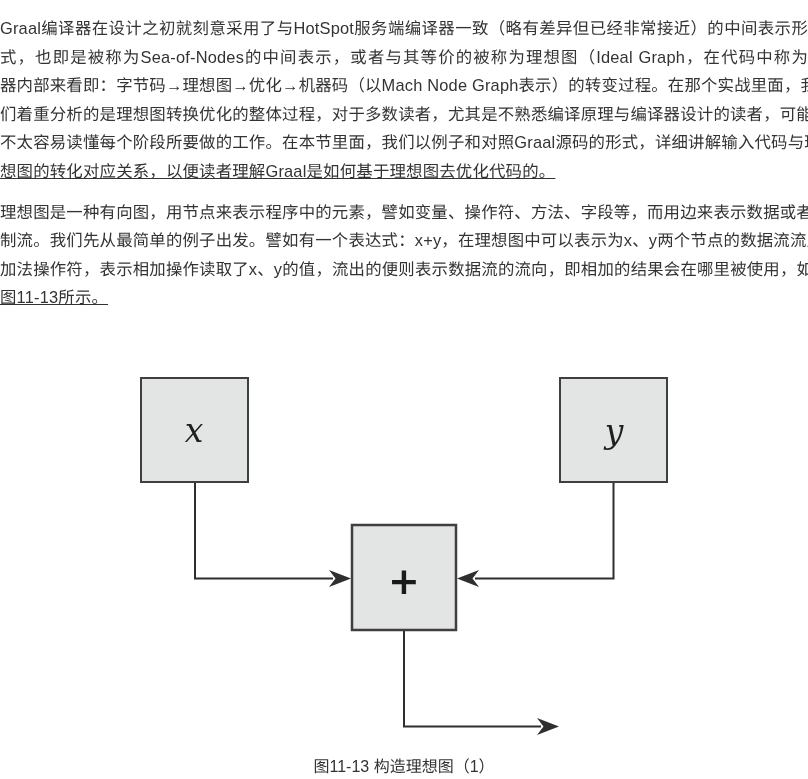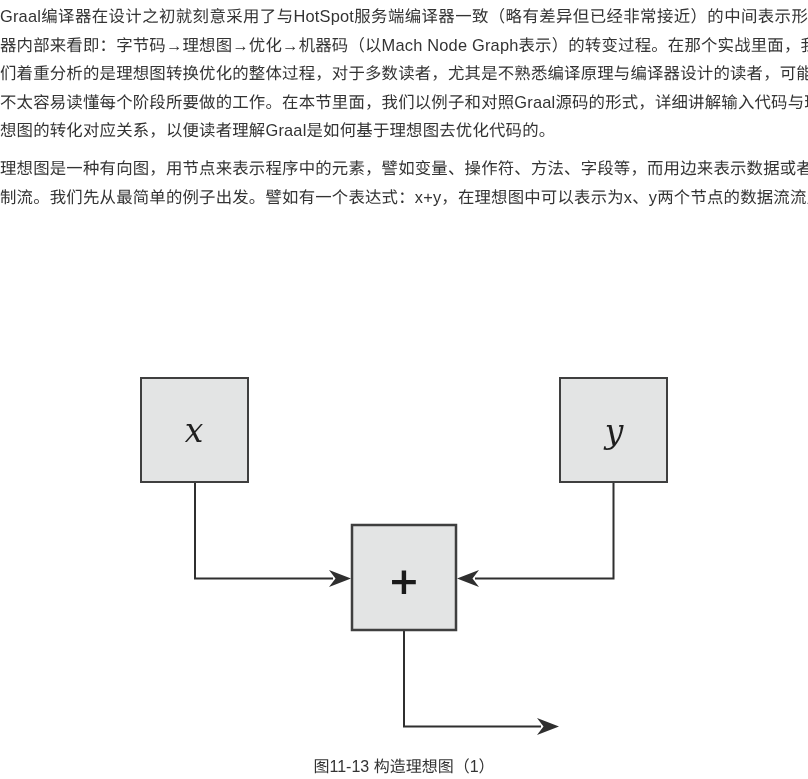--- a/index.html
+++ b/index.html
@@ -5,31 +5,31 @@
   html, body { margin: 0; padding: 0; }
   body {
     width: 808px; height: 779px;
     background: #ffffff;
     color: #333333;
     font-family: "Liberation Sans", sans-serif;
     position: relative;
     overflow: hidden;
   }
   .text-block { position: absolute; top: 2px; left: 0; width: 808px; }
-  .para { margin: 0 0 9px 0; }
+  .para { margin: 12px 0 9px 0; }
   .tline {
     font-size: 16.4px;
     line-height: 28.6px;
     height: 28.6px;
     letter-spacing: 0.2px;
     text-align: justify;
     text-align-last: justify;
     white-space: nowrap;
   }
-  .tline:last-child { text-align-last: left; }
+  .tline:last-child { text-align-last: left; text-decoration: underline; }
   .fig-svg {
     position: absolute; top: 0; left: 0;
     width: 808px; height: 779px;
     pointer-events: none;
   }
   .node-label {
     font-family: "DejaVu Serif", "Liberation Serif", serif;
     font-style: italic;
     font-size: 33px;
     fill: #1f1f1f;
@@ -47,28 +47,31 @@
     font-size: 16px;
     color: #333333;
   }
 </style>
 </head>
 <body>
 
 <div class="text-block">
   <div class="para">
       <div class="tline">Graal编译器在设计之初就刻意采用了与HotSpot服务端编译器一致（略有差异但已经非常接近）的中间表示形</div>
+      <div class="tline">式，也即是被称为Sea-of-Nodes的中间表示，或者与其等价的被称为理想图（Ideal Graph，在代码中称为</div>
       <div class="tline">器内部来看即：字节码→理想图→优化→机器码（以Mach Node Graph表示）的转变过程。在那个实战里面，我</div>
       <div class="tline">们着重分析的是理想图转换优化的整体过程，对于多数读者，尤其是不熟悉编译原理与编译器设计的读者，可能会</div>
       <div class="tline">不太容易读懂每个阶段所要做的工作。在本节里面，我们以例子和对照Graal源码的形式，详细讲解输入代码与理</div>
       <div class="tline">想图的转化对应关系，以便读者理解Graal是如何基于理想图去优化代码的。</div>
     </div>
   <div class="para">
       <div class="tline">理想图是一种有向图，用节点来表示程序中的元素，譬如变量、操作符、方法、字段等，而用边来表示数据或者控</div>
       <div class="tline">制流。我们先从最简单的例子出发。譬如有一个表达式：x+y，在理想图中可以表示为x、y两个节点的数据流流入</div>
+      <div class="tline">加法操作符，表示相加操作读取了x、y的值，流出的便则表示数据流的流向，即相加的结果会在哪里被使用，如</div>
+      <div class="tline">图11-13所示。</div>
     </div>
 </div>
 
 <svg class="fig-svg" viewBox="0 0 808 779" xmlns="http://www.w3.org/2000/svg" aria-hidden="true">
 
   <path d="M195 482 L195 578.5 L333 578.5" fill="none" stroke-width="2" stroke="#2f2f2f"></path>
   <polygon points="351,578.5 329,570 335.5,578.5 329,587" fill="#2f2f2f"></polygon>
 
   <path d="M613.5 482 L613.5 578.5 L475 578.5" fill="none" stroke-width="2" stroke="#2f2f2f"></path>
   <polygon points="457,578.5 479,570 472.5,578.5 479,587" fill="#2f2f2f"></polygon>

